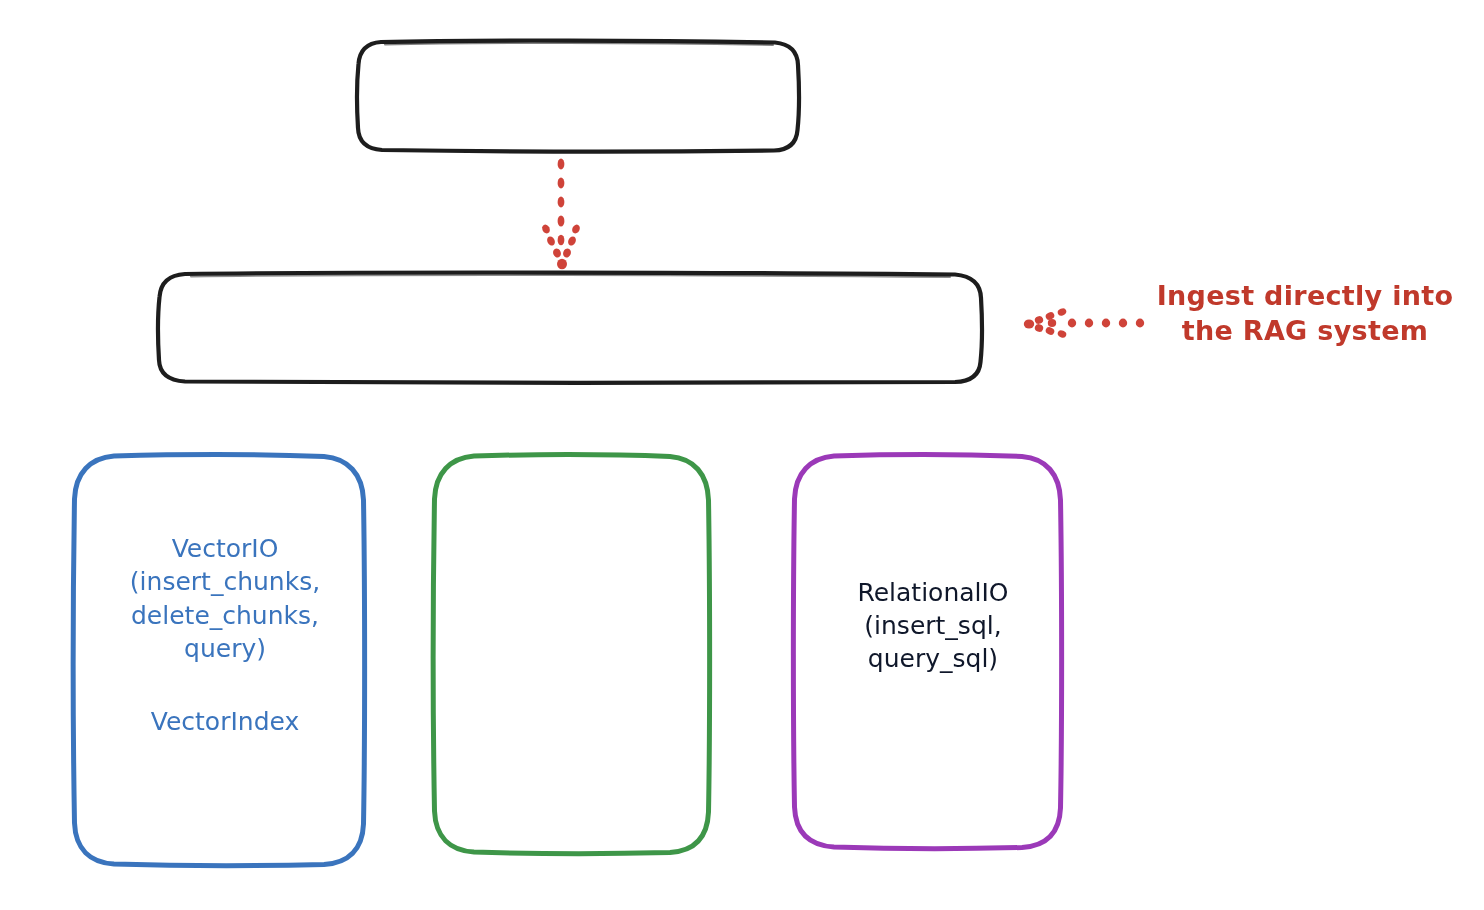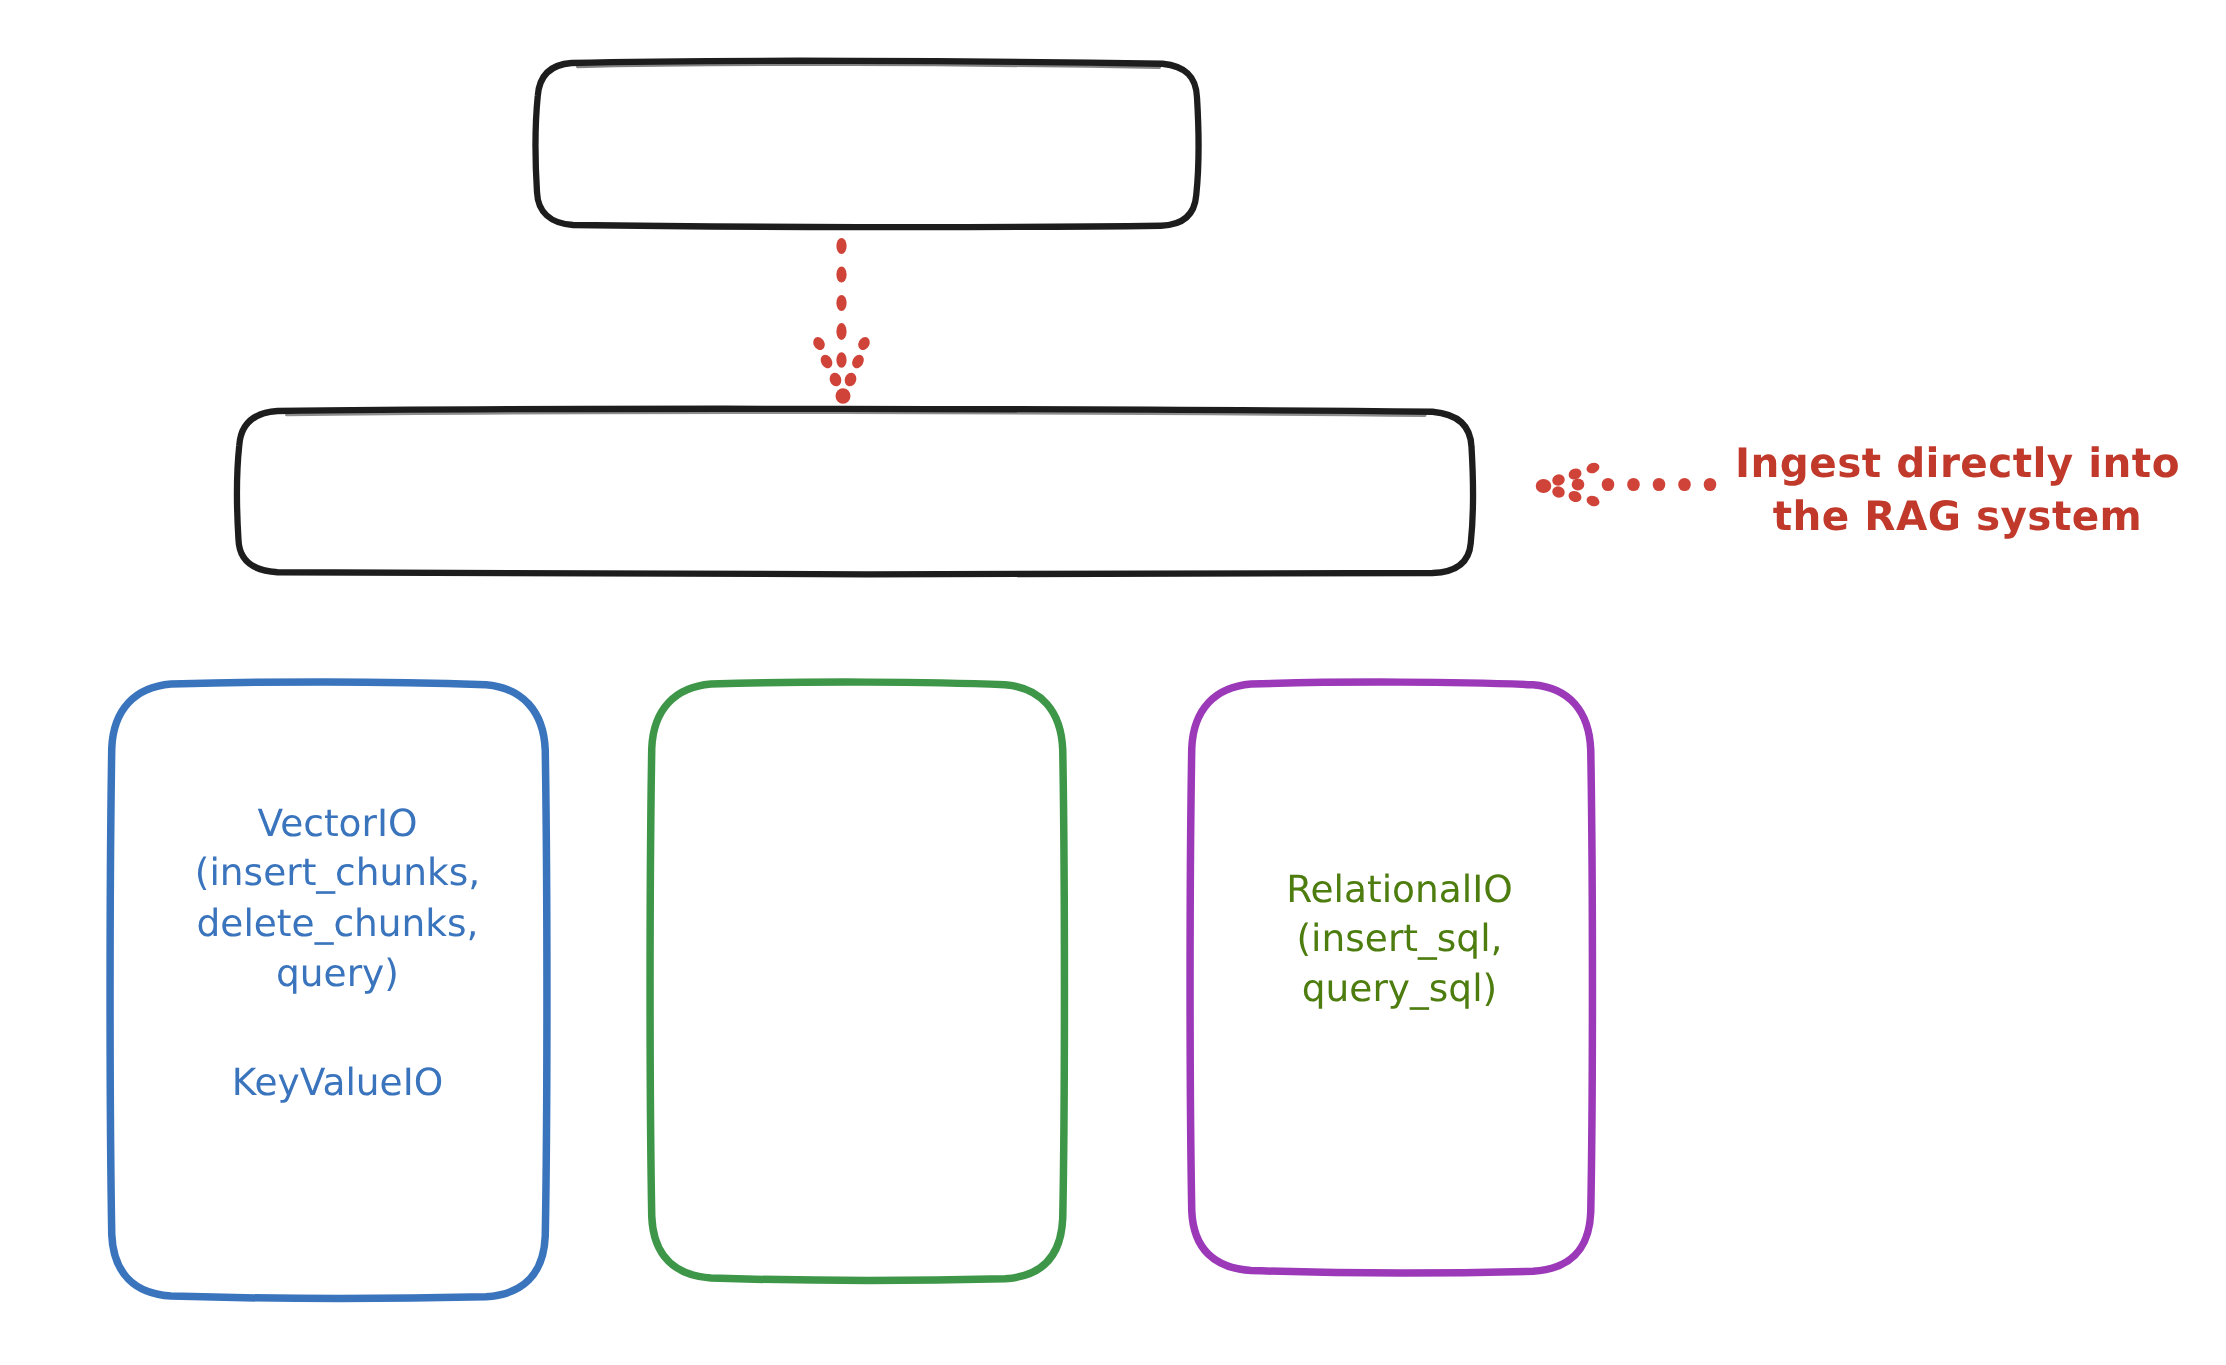--- a/index.html
+++ b/index.html
@@ -79,21 +79,21 @@
   .api-node .api-index {
     font-size: 25px;
     font-weight: 500;
     margin-top: 42px;
   }
   #vectorio-node .api-ops,
   #vectorio-node .api-index { color: #3a74bd; }
   #keyvalueio-node .api-ops,
   #keyvalueio-node .api-index { color: #3e9648; }
   #relationalio-node .api-ops,
-  #relationalio-node .api-index { color: #4d7c0f; }
+  #relationalio-node .api-index { color: #0f172a; }
 
   
   .api-node .api-inner {
     position: relative;
     top: -26px;
     width: 100%;
     padding-left: 12px;
   }
 
   
@@ -123,21 +123,20 @@
     top: 279px;
     width: 330px;
     font-family: "DejaVu Sans", sans-serif;
     font-size: 27px;
     font-weight: 700;
     line-height: 1.28;
     color: #c0392b;
     white-space: pre-line;
     text-align: center;
     letter-spacing: 0.3px;
-    margin-top: 14px;
   }
 </style>
 </head>
 <body>
 
 <div id="canvas">
 
   <div class="node" id="agent-node">
     <svg class="sketch-border" viewBox="0 0 446 115" preserveAspectRatio="none">
       <path d="M26,4 C120,1.5 300,2.5 420,4.5 C436,6 442.5,14 443,27
@@ -205,21 +204,21 @@
       <path d="M44,4 C120,2 200,2.5 254,4.5 C278,6.5 292.5,22 293.5,48
                C295,140 295,290 293.5,372 C292.5,398 278,411 254,412.5
                C190,414 110,414 44,412 C20,410.5 5.5,397 4.5,371
                C3,285 3,140 4.5,47 C5.5,21 20,6 44,4 Z" fill="#ffffff" stroke="#3a74bd" stroke-width="5" stroke-linecap="round" stroke-linejoin="round"></path>
     </svg>
     <div class="api-inner">
       <div class="api-ops">VectorIO
 (insert_chunks,
 delete_chunks,
 query)</div>
-      <div class="api-index">KeyValueIO</div>
+      <div class="api-index">VectorIndex</div>
     </div>
   </div>
 
   <div class="node api-node" id="keyvalueio-node">
     <svg class="sketch-border" viewBox="0 0 283 404" preserveAspectRatio="none">
       <path d="M44,4 C110,2 190,2.5 240,4.5 C264,6.5 277.5,22 278.5,48
                C280,136 280,282 278.5,360 C277.5,386 264,399 240,400.5
                C180,402 106,402 44,400 C20,398.5 5.5,385 4.5,359
                C3,277 3,136 4.5,47 C5.5,21 20,6 44,4 Z" fill="#ffffff" stroke="#3e9648" stroke-width="5" stroke-linecap="round" stroke-linejoin="round"></path>
     </svg>

